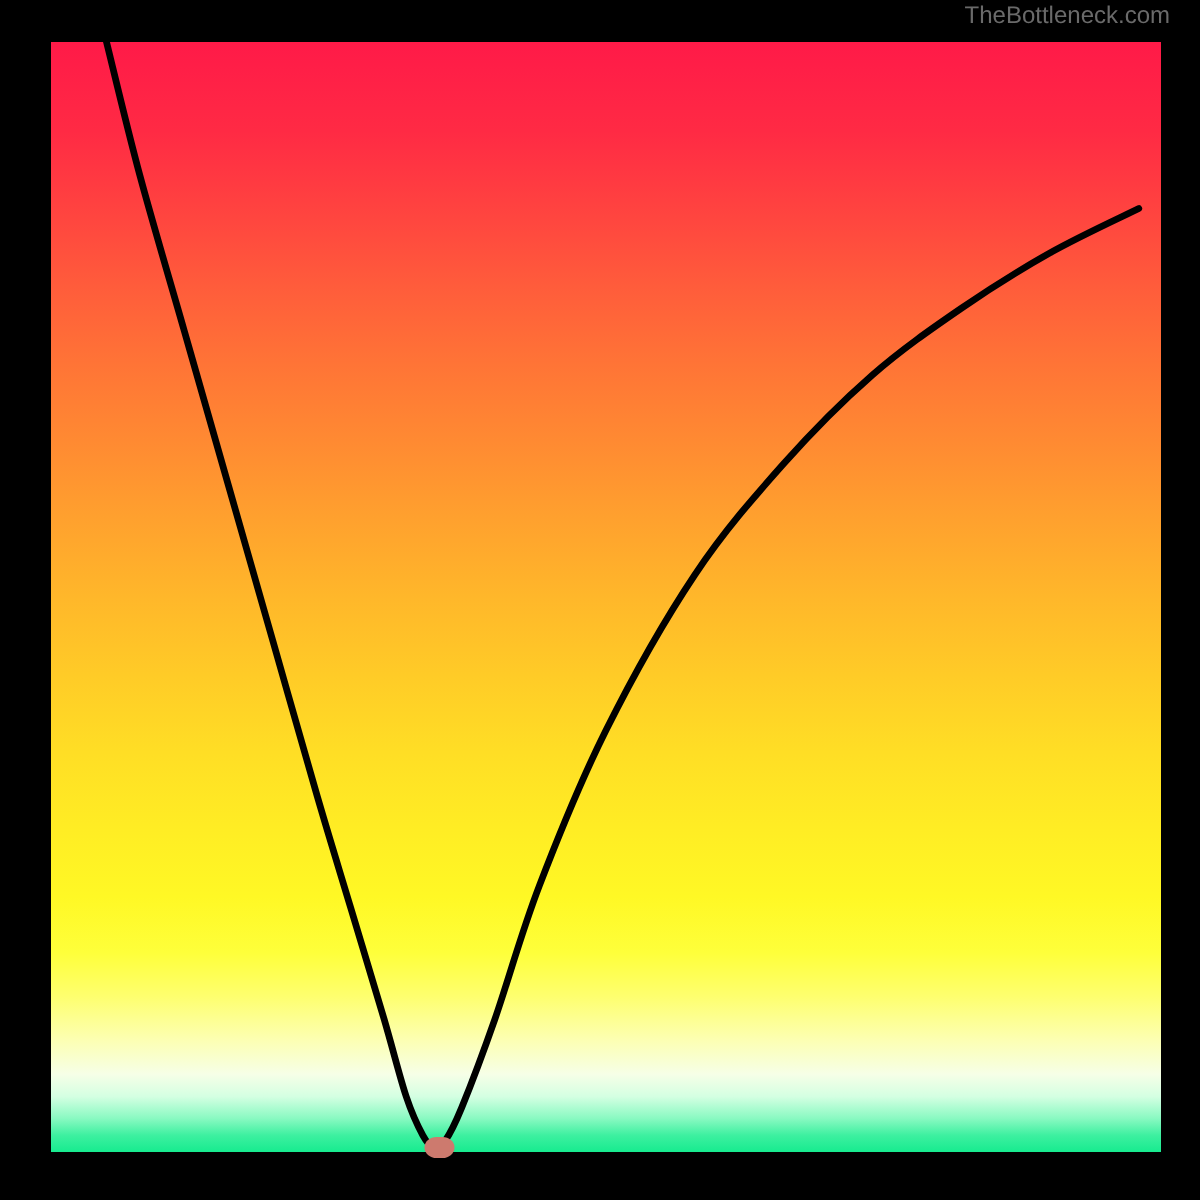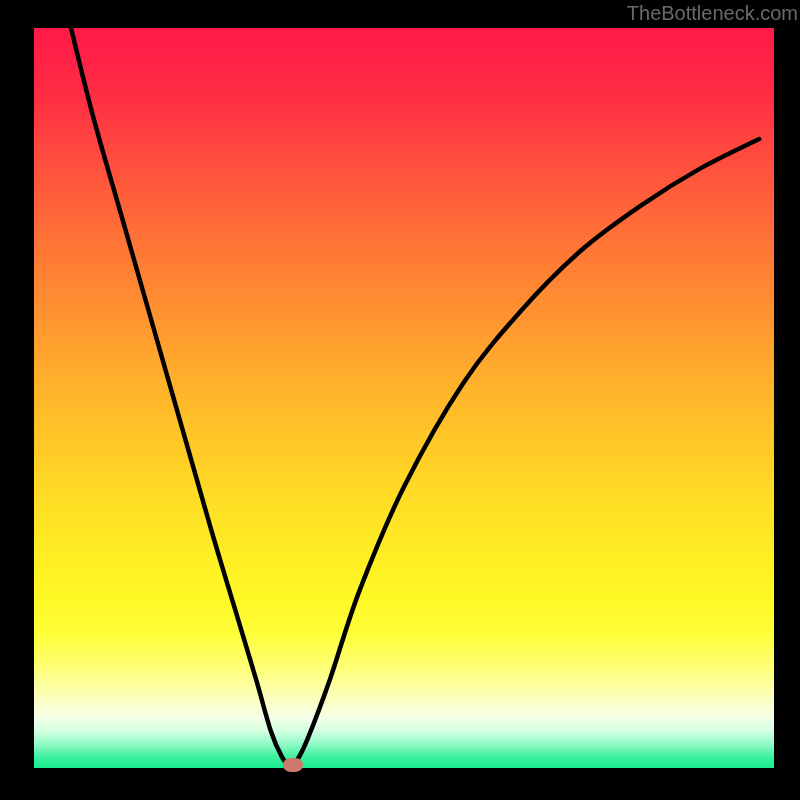--- a/index.html
+++ b/index.html
@@ -6,23 +6,23 @@
   body {
     width: 800px;
     height: 800px;
     background: #000;
     position: relative;
     font-family: Arial, Helvetica, sans-serif;
   }
   .watermark {
     position: absolute;
     top: 2px;
-    right: 2px;
+    right: 20px;
     color: #6a6a6a;
-    font-size: 20px;
+    font-size: 16px;
     font-weight: 500;
     z-index: 10;
   }
   .plot-area {
     position: absolute;
     left: 34px;
     top: 28px;
     width: 740px;
     height: 740px;
     background: linear-gradient(to bottom,

